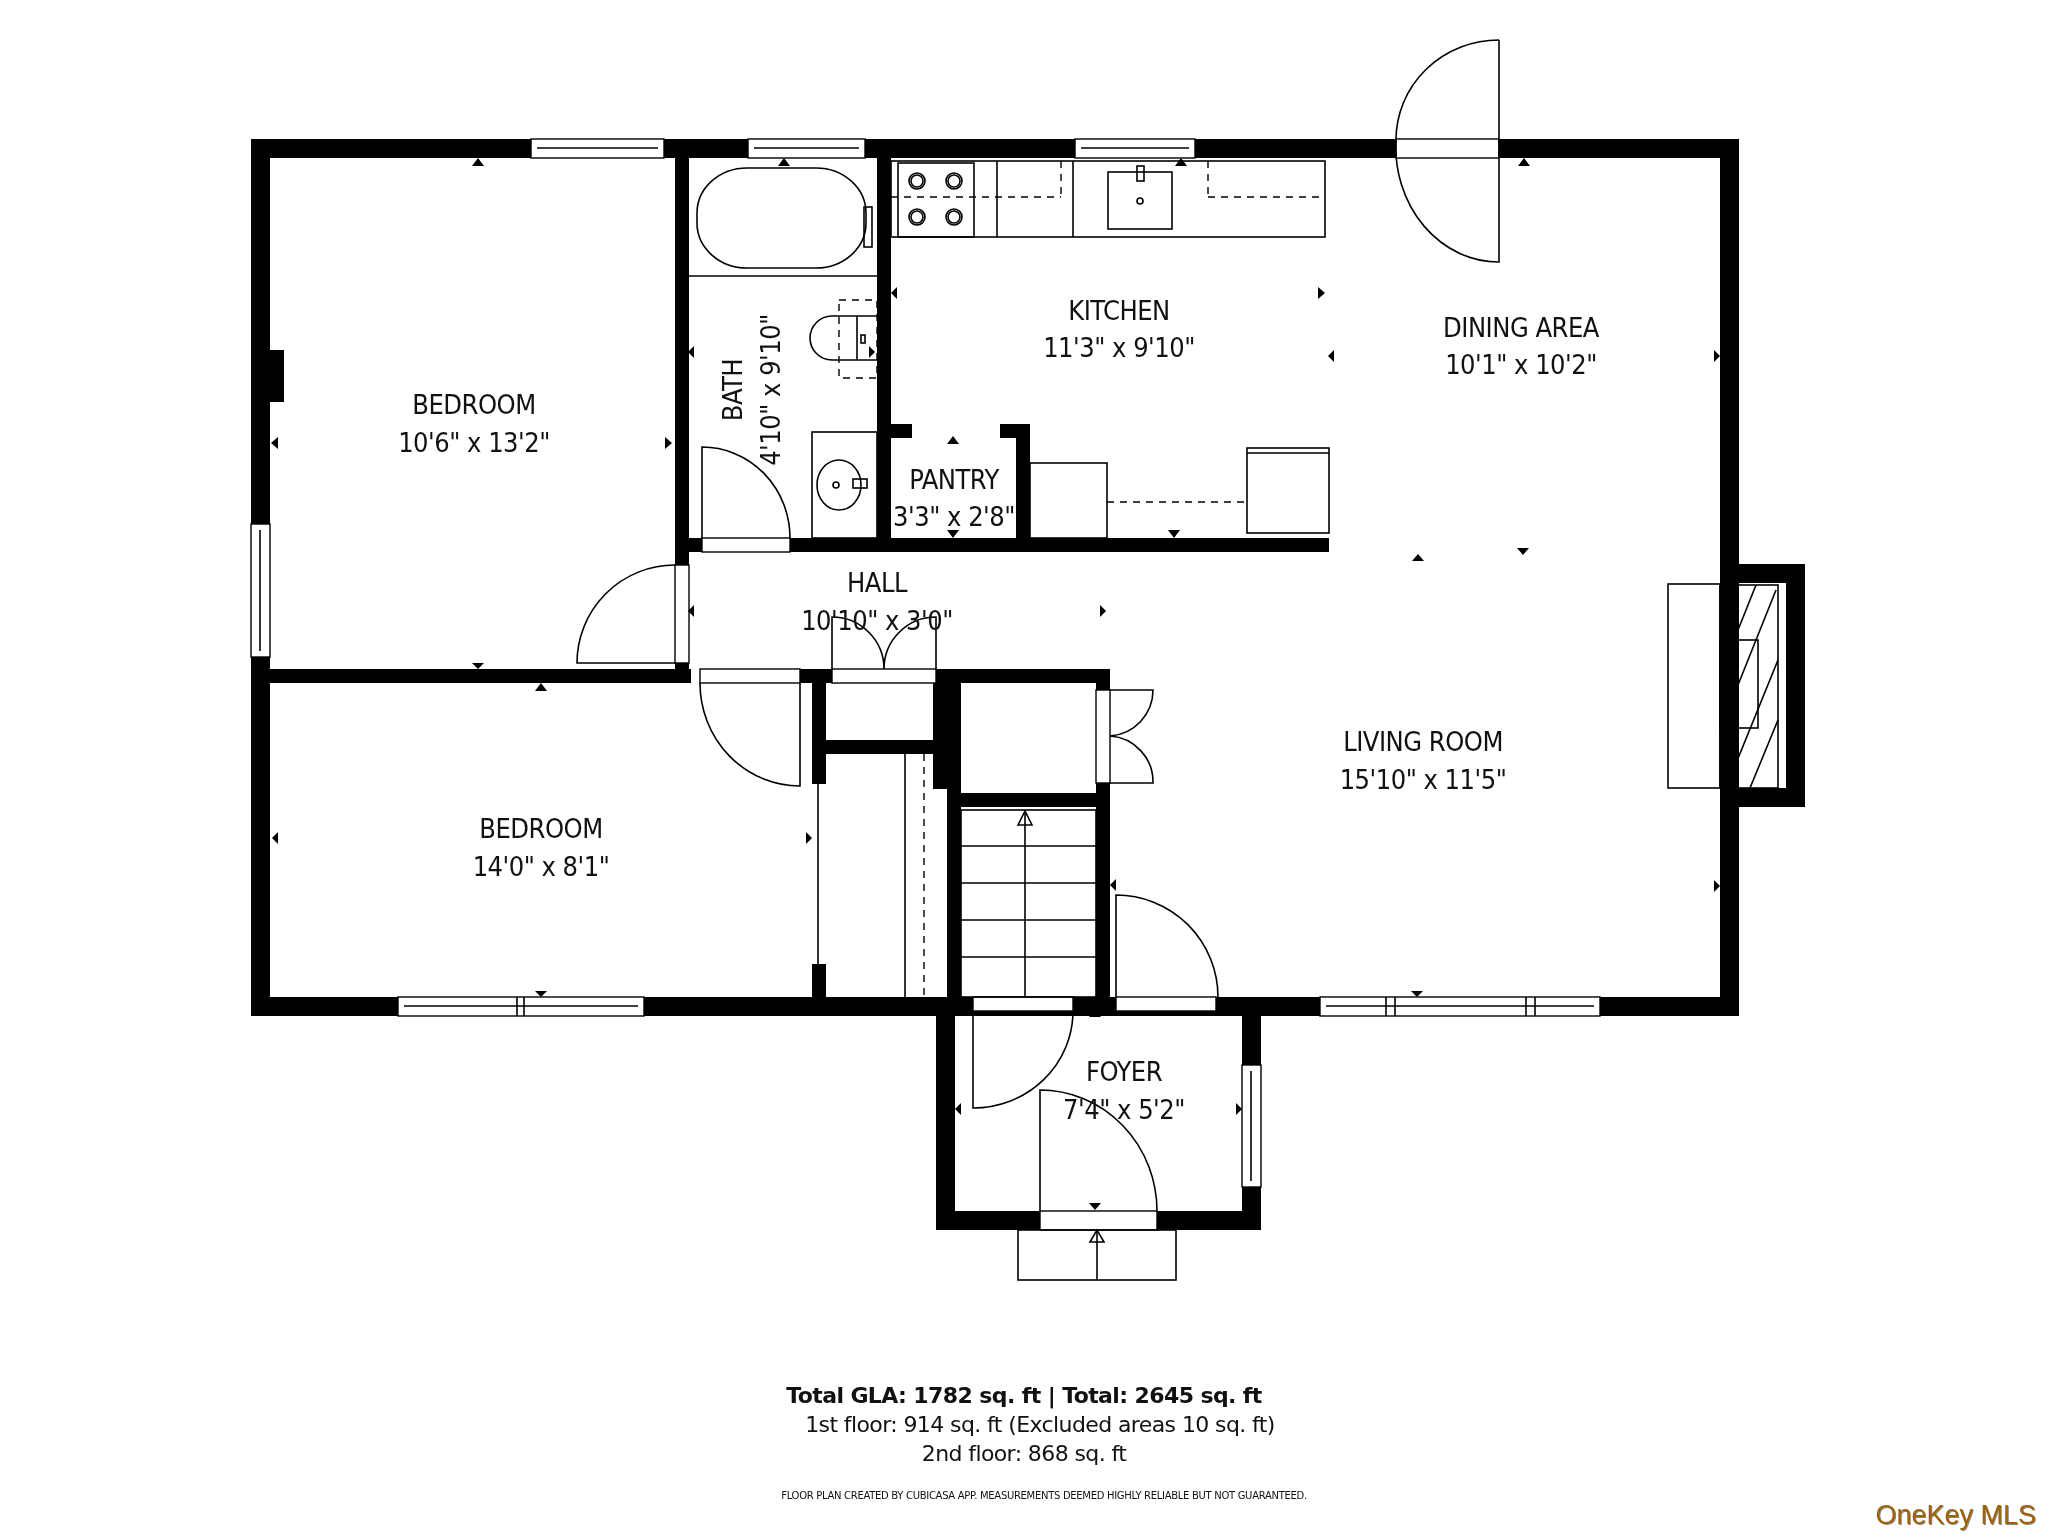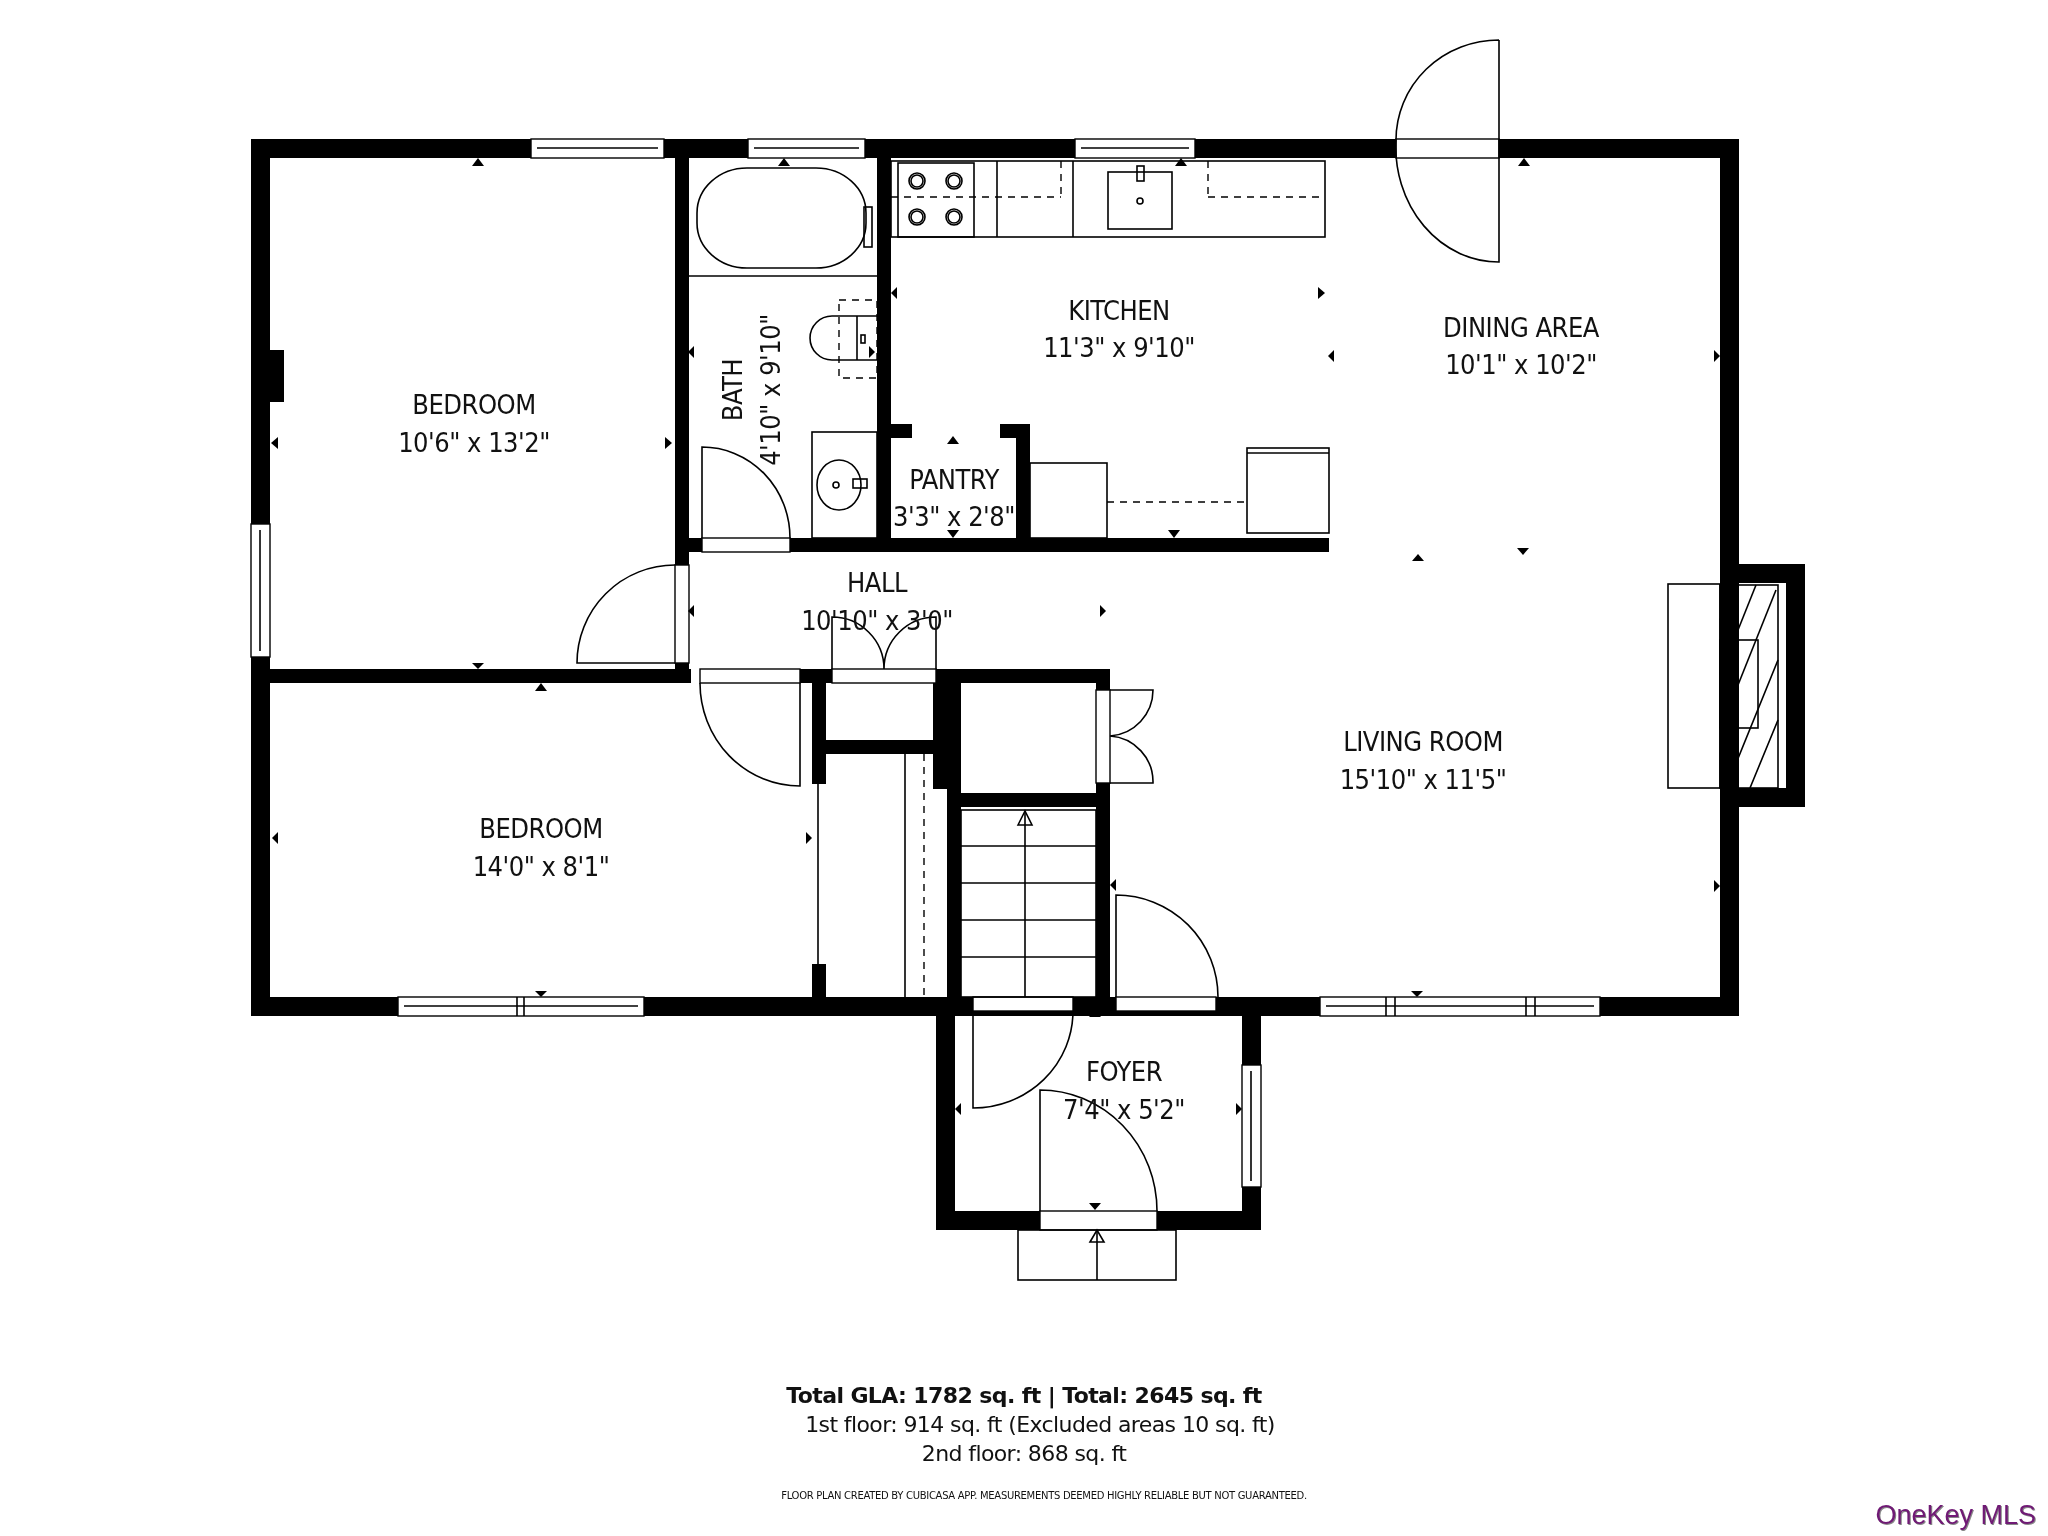--- a/index.html
+++ b/index.html
@@ -4,21 +4,21 @@
 <style>
   html,body{margin:0;padding:0;background:#ffffff;}
   body{width:2048px;height:1536px;position:relative;overflow:hidden;font-family:"DejaVu Sans",sans-serif;}
   #plan{position:absolute;left:0;top:0;width:2048px;height:1536px;}
   .room-label{font-family:"DejaVu Sans Condensed","DejaVu Sans",sans-serif;font-size:27px;fill:#111;text-anchor:middle;letter-spacing:-0.5px;}
   .summary{position:absolute;left:0;width:2048px;text-align:center;color:#111;font-family:"DejaVu Sans",sans-serif;}
   .summary .l1{position:absolute;top:1383px;left:0;width:2048px;font-size:22px;font-weight:bold;letter-spacing:-0.6px;}
   .summary .l2{position:absolute;top:1412px;left:16px;width:2048px;font-size:22px;letter-spacing:-0.6px;}
   .summary .l3{position:absolute;top:1441px;left:0;width:2048px;font-size:22px;letter-spacing:-0.6px;}
   .disclaimer{position:absolute;top:1490px;left:0;width:2048px;text-align:center;font-size:10px;color:#111;letter-spacing:-0.3px;padding-left:20px;}
-  .watermark{position:absolute;right:12px;top:1500px;font-family:"Liberation Sans",sans-serif;font-size:27px;color:#701a75;text-shadow:1px 1px 0 #888;}
+  .watermark{position:absolute;right:12px;top:1500px;font-family:"Liberation Sans",sans-serif;font-size:27px;color:#a16207;text-shadow:1px 1px 0 #888;}
   .wall{fill:#000;}
   .ln{fill:none;stroke:#000;stroke-width:1.6;}
   .dash{fill:none;stroke:#000;stroke-width:1.4;stroke-dasharray:7 6;}
   .win{fill:#fff;stroke:#000;stroke-width:1.4;}
   .tri{fill:#000;}
 </style>
 </head>
 <body>
 
 <svg id="plan" viewBox="0 0 2048 1536" xmlns="http://www.w3.org/2000/svg">

